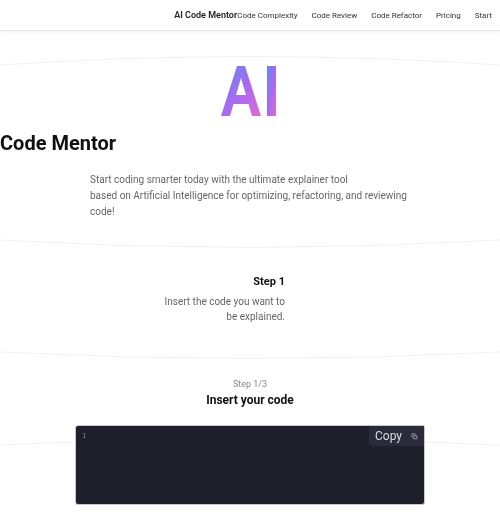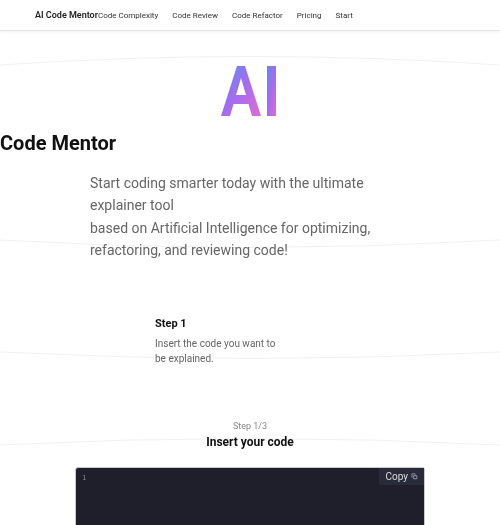--- a/index.html
+++ b/index.html
@@ -7,22 +7,22 @@
     width: 500px;
     height: 525px;
     font-family: -apple-system, BlinkMacSystemFont, "Segoe UI", Roboto, Arial, sans-serif;
     background: #ffffff;
     overflow: hidden;
     position: relative;
   }
   .header {
     display: flex;
     align-items: center;
-    justify-content: flex-start;
-    padding: 10px 35px;
+    justify-content: flex-end;
+    padding: 10px 8px;
     border-bottom: 1px solid #e5e5e5;
     box-shadow: 0 1px 3px rgba(0,0,0,0.05);
   }
   .brand {
     font-size: 9px;
     font-weight: 600;
     color: #222;
   }
   .nav {
     display: flex;
@@ -41,35 +41,35 @@
     margin: 0 auto 10px;
     display: block;
   }
   .title {
     font-size: 20px;
     font-weight: 700;
     color: #111;
     margin-bottom: 10px;
   }
   .subtitle {
-    font-size: 14px;
+    font-size: 10px;
     color: #666;
     line-height: 1.6;
     max-width: 320px;
     margin: 17px auto;
   }
   .steps {
     display: flex;
     justify-content: center;
     gap: 60px;
     margin-top: 55px;
     padding: 0 40px;
   }
   .step {
-    text-align: left;
+    text-align: right;
     max-width: 130px;
   }
   .step-title {
     font-size: 11px;
     font-weight: 700;
     color: #111;
     margin-bottom: 6px;
   }
   .step-desc {
     font-size: 10px;
@@ -110,26 +110,26 @@
     font-size: 7px;
     color: #888;
     font-family: monospace;
   }
   .copy-btn {
     position: absolute;
     top: 0;
     right: 0;
     background: #2a2b3a;
     color: #ddd;
-    font-size: 10px;
+    font-size: 12px;
     padding: 3px 6px;
     border-bottom-left-radius: 3px;
     display: flex;
     align-items: center;
-    gap: 3px;
+    gap: 9px;
     cursor: pointer;
   }
   .copy-btn svg { display: block; }
   .bg-lines {
     position: absolute;
     top: 0; left: 0; right: 0; bottom: 0;
     pointer-events: none;
     z-index: -1;
   }
 </style>

